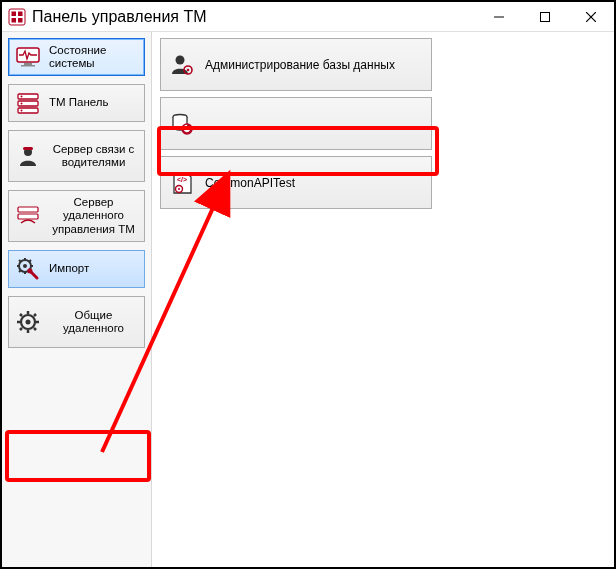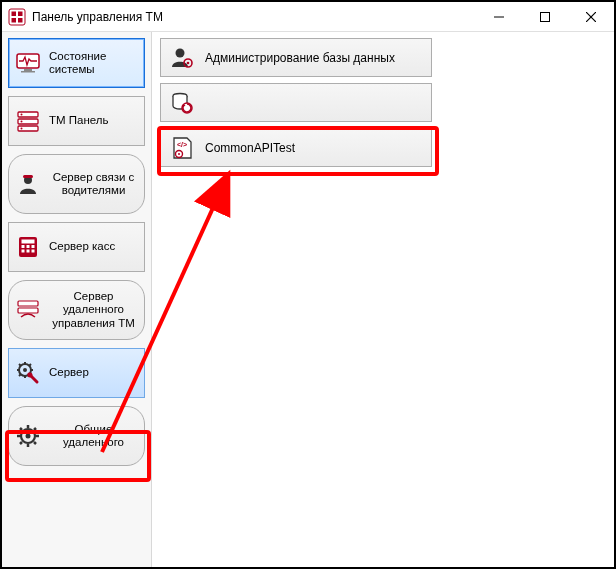--- a/index.html
+++ b/index.html
@@ -18,21 +18,21 @@
   
   .titlebar {
     height:30px;
     display:flex;
     align-items:center;
     border-bottom:1px solid #e0e0e0;
     padding:0 0 0 6px;
     background:#fff;
   }
   .titlebar .app-icon { width:18px; height:18px; margin-right:6px; flex:0 0 auto; }
-  .titlebar .title { flex:1 1 auto; font-size:12px; }
+  .titlebar .title { flex:1 1 auto; font-size:16px; }
   .win-btn {
     width:46px; height:30px;
     display:flex; align-items:center; justify-content:center;
     font-family:inherit;
   }
   .win-btn svg { display:block; }
   
   .client {
     position:absolute;
     top:30px; left:0; right:0; bottom:0;
@@ -53,46 +53,46 @@
     background:#fff;
     padding:6px 8px;
     display:flex;
     flex-direction:column;
     gap:6px;
   }
   .nav-btn {
     display:flex;
     align-items:center;
     gap:8px;
-    height:50px;
+    height:38px;
     border:1px solid #adadad;
     background:linear-gradient(#f6f6f6,#ececec);
     padding:0 6px;
     cursor:default;
     position:relative;
     font-size:11.5px;
   }
-  .sidebar .nav-btn.tall { height:60px;border-radius:18px; }
+  .sidebar .nav-btn.tall { height:52px; }
   .nav-btn .icon { width:26px; height:26px; flex:0 0 auto; display:flex; align-items:center; justify-content:center; }
   .sidebar .nav-btn .label { flex:1 1 auto; line-height:1.15; text-align:left; display:flex; align-items:center; min-height:100%; }
   .sidebar .nav-btn .label.center { justify-content:center; text-align:center; }
   .nav-btn.selected {
     border:1px solid #1a6fd8;
     background:linear-gradient(#eaf3ff,#d9ecff);
     box-shadow:0 0 0 1px #7ab7ff inset;
   }
   .nav-btn.active-util {
     background:linear-gradient(#dfeeff,#c6e0ff);
     border:1px solid #6fa8e6;
   }
   .main .option-btn {
     display:flex;
     align-items:center;
     gap:10px;
-    height:39px;
+    height:53px;
     width:272px;
     border:1px solid #adadad;
     background:linear-gradient(#f6f6f6,#ececec);
     padding:15px 8px;
     font-size:12px;
     position:relative;
     cursor:default;
   }
   .main .option-btn .icon { width:26px; height:26px; flex:0 0 auto; display:flex; align-items:center; justify-content:center; }
   .highlight-red {
@@ -172,35 +172,20 @@
           <circle cx="13" cy="9" r="4" fill="#333"></circle>
           <path d="M5 23 C5 16 21 16 21 23 Z" fill="#333"></path>
           <rect x="8" y="4" width="10" height="3" rx="1.5" fill="#b00020"></rect>
         </svg>
       </span>
       <span class="label center">Сервер связи с водителями</span>
     </div>
 
 
 
-    <div class="nav-btn">
-      <span class="icon">
-        <svg viewBox="0 0 26 26">
-          <rect x="4" y="3" width="18" height="20" rx="2" fill="#b00020"></rect>
-          <rect x="6.5" y="5.5" width="13" height="4" fill="#fff"></rect>
-          <rect x="6.5" y="11" width="3" height="3" fill="#fff"></rect>
-            <rect x="11.5" y="11" width="3" height="3" fill="#fff"></rect>
-            <rect x="16.5" y="11" width="3" height="3" fill="#fff"></rect>
-          <rect x="6.5" y="15.5" width="3" height="3" fill="#fff"></rect>
-            <rect x="11.5" y="15.5" width="3" height="3" fill="#fff"></rect>
-            <rect x="16.5" y="15.5" width="3" height="3" fill="#fff"></rect>
-        </svg>
-      </span>
-      <span class="label">Сервер касс</span>
-    </div>
 
     <div class="nav-btn tall">
       <span class="icon">
         <svg viewBox="0 0 26 26">
           <rect x="3" y="4" width="20" height="5" rx="1" fill="#fff" stroke="#b00020" stroke-width="1.2"></rect>
           <rect x="3" y="11" width="20" height="5" rx="1" fill="#fff" stroke="#b00020" stroke-width="1.2"></rect>
           <path d="M6 20 Q13 14 20 20" fill="none" stroke="#b00020" stroke-width="1.4"></path>
         </svg>
       </span>
       <span class="label center">Сервер удаленного управления ТМ</span>
@@ -218,21 +203,21 @@
               <line x1="16" y1="10" x2="18" y2="10"></line>
             <line x1="4" y1="4" x2="5.5" y2="5.5"></line>
               <line x1="14.5" y1="14.5" x2="16" y2="16"></line>
             <line x1="16" y1="4" x2="14.5" y2="5.5"></line>
               <line x1="5.5" y1="14.5" x2="4" y2="16"></line>
           </g>
           <path d="M14 14 L22 22" stroke="#b00020" stroke-width="3" stroke-linecap="round"></path>
           <circle cx="15" cy="15" r="2.5" fill="#b00020"></circle>
         </svg>
       </span>
-      <span class="label">Сервер</span>
+      <span class="label">Импорт</span>
     </div>
 
     <div class="nav-btn tall">
       <span class="icon">
         <svg viewBox="0 0 26 26">
           <circle cx="13" cy="13" r="7" fill="none" stroke="#333" stroke-width="2.2"></circle>
           <circle cx="13" cy="13" r="2.5" fill="#333"></circle>
           <g stroke="#333" stroke-width="2.5">
             <line x1="13" y1="2" x2="13" y2="5"></line>
               <line x1="13" y1="21" x2="13" y2="24"></line>

